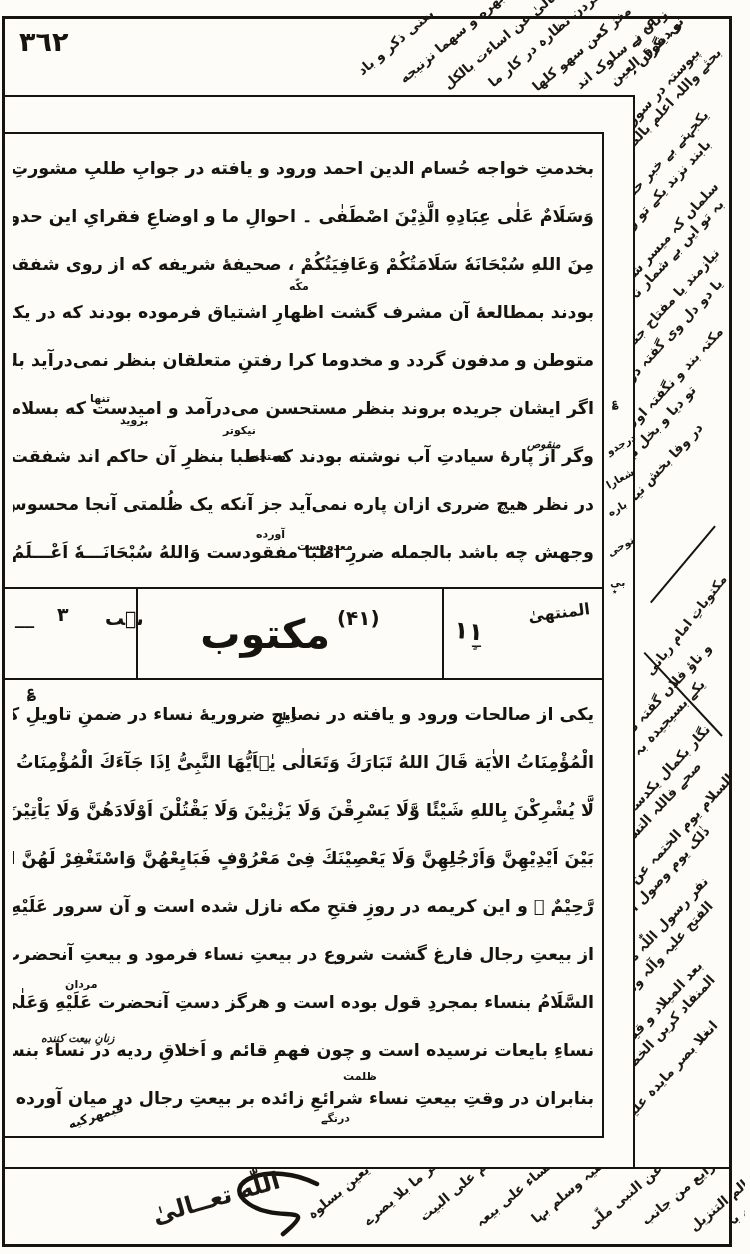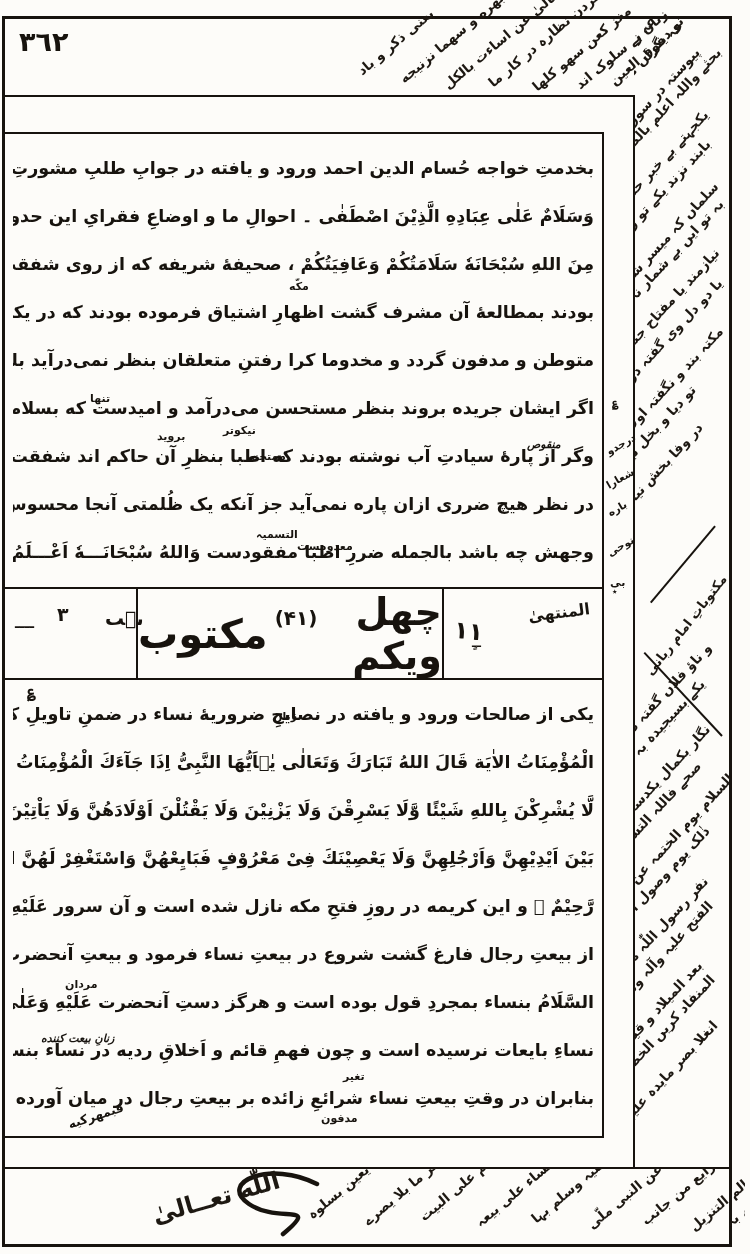--- a/index.html
+++ b/index.html
@@ -78,21 +78,20 @@
     </div>
 
     <div class="abs" style="left:0; top:453px; width:100%; height:93px; border-top:2.5px solid #17130e; border-bottom:2.5px solid #17130e;">
       <div class="heading-cell" style="left:0; width:131px; border-left:0;">
         <span class="gloss faint" style="left:100px; top:18px; font-size:19px;">ٮٜٮ</span>
         <span class="gloss faint" style="left:52px; top:14px; font-size:19px;">٣</span>
         <span class="gloss faint" style="left:10px; top:26px; font-size:14px;">ــــ</span>
       </div>
       <div class="heading-cell" style="left:131px; width:308px; border-left:2.5px solid #17130e; border-right:2.5px solid #17130e;">
         <div class="big-title">
-          <span style="font-size:38px;">چهل ویکم</span>
           <span style="font-size:20px; position:relative; top:-16px;">(۴۱)</span>
           <span style="font-size:40px;">مکتوب</span>
         </div>
       </div>
       <div class="heading-cell" style="left:439px; right:0;">
         <span class="gloss" style="left:10px; top:28px; font-size:24px; font-weight:bold; transform:rotate(6deg);">۱۱</span>
         <span class="gloss faint" style="left:84px; top:14px; font-size:16px; transform:rotate(-7deg);">المنتهىٰ</span>
         <span class="gloss faint" style="left:28px; top:46px; font-size:13px;">ــٍ</span>
       </div>
     </div>
@@ -104,32 +103,32 @@
       <div class="tline">بَیْنَ اَیْدِیْهِنَّ وَاَرْجُلِهِنَّ وَلَا یَعْصِیْنَكَ فِیْ مَعْرُوْفٍ فَبَایِعْهُنَّ وَاسْتَغْفِرْ لَهُنَّ اللهَ اِنَّ اللهَ غَفُوْرٌ</div>
       <div class="tline">رَّحِیْمٌ ۔ و این کریمه در روزِ فتحِ مکه نازل شده است و آن سرور عَلَیْهِ وَعَلٰۤی اٰلِهِ الصَّلٰوةُ وَالسَّلَامُ چون</div>
       <div class="tline">از بیعتِ رجال فارغ گشت شروع در بیعتِ نساء فرمود و بیعتِ آنحضرت عَلَیْهِ وَعَلٰی اٰلِهِ الصَّلٰوةُ وَ</div>
       <div class="tline">السَّلَامُ بنساء بمجردِ قول بوده است و هرگز دستِ آنحضرت عَلَیْهِ وَعَلٰی اٰلِهِ الصَّلٰوةُ وَالسَّلَامُ بدستِ</div>
       <div class="tline">نساءِ بایعات نرسیده است و چون فهمِ قائم و اَخلاقِ ردیه در نساء بنسبت برجال بسیار بوده است</div>
       <div class="tline">بنابران در وقتِ بیعتِ نساء شرائعِ زائده بر بیعتِ رجال در میان آورده است و از جهتِ امثال</div>
     </div>
 
     <span class="gloss" style="left:284px; top:146px;">مکّه</span>
     <span class="gloss" style="left:85px; top:258px;">تنها</span>
-    <span class="gloss" style="left:115px; top:296px;margin-left:37px;">بروید</span>
+    <span class="gloss" style="left:115px; top:280px;">بروید</span>
     <span class="gloss" style="left:218px; top:290px;">نیکوتر</span>
     <span class="gloss" style="left:243px; top:316px;">ممتحنه</span>
     <span class="gloss" style="left:522px; top:304px;font-style:italic;">منقوص</span>
-    <span class="gloss" style="left:251px; top:394px;">التسمیہ</span>
+    <span class="gloss" style="left:251px; top:394px;">آورده</span>
     <span class="gloss" style="left:292px; top:406px;">معدومست</span>
     <span class="gloss" style="left:22px; top:548px; font-size:15px; font-weight:bold;">؏</span>
     <span class="gloss" style="left:268px; top:576px;">زنان</span>
     <span class="gloss" style="left:60px; top:844px;">مردان</span>
     <span class="gloss" style="left:36px; top:898px;font-style:italic;">زنانِ بیعت کننده</span>
-    <span class="gloss" style="left:338px; top:936px;">تغیر</span>
-    <span class="gloss" style="left:316px; top:978px;">مدفون</span>
+    <span class="gloss" style="left:338px; top:936px;">ظلمت</span>
+    <span class="gloss" style="left:316px; top:978px;">درنگے</span>
     <span class="gloss" style="left:62px; top:974px; font-size:12.5px; transform:rotate(-18deg);">فبمهرکیه</span>
   </div>
 
   <div class="abs" style="left:604px; top:96px; width:30px; height:1042px;">
     <span class="gloss" style="left:8px; top:300px; font-weight:bold;">؏</span>
     <span class="gloss" style="left:1px; top:342px; font-size:10.5px; transform:rotate(-30deg);">درجدو</span>
     <span class="gloss" style="left:1px; top:376px; font-size:10.5px; transform:rotate(-30deg);">شعارا</span>
     <span class="gloss" style="left:3px; top:406px; font-size:10.5px; transform:rotate(-30deg);">باره</span>
     <span class="gloss" style="left:2px; top:444px; font-size:10.5px; transform:rotate(-30deg);">نوحی</span>
     <span class="gloss" style="left:6px; top:480px; font-size:11px;">بی</span>

